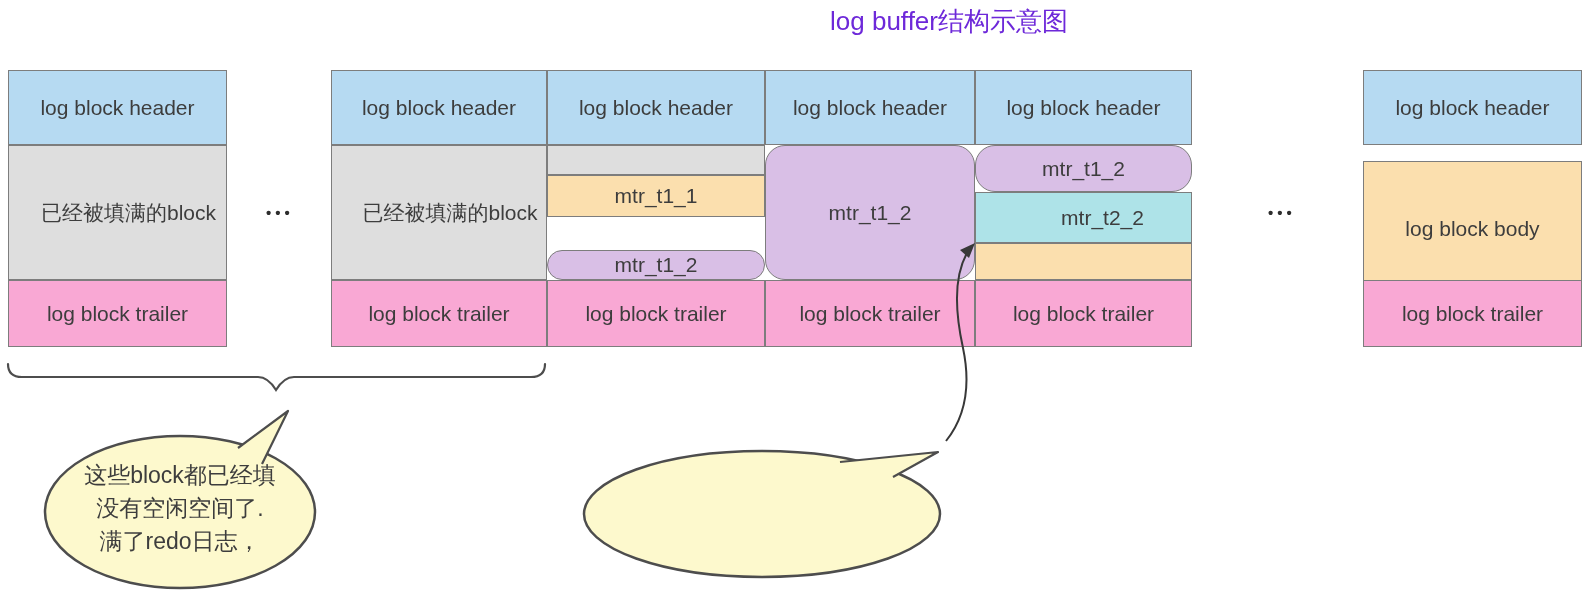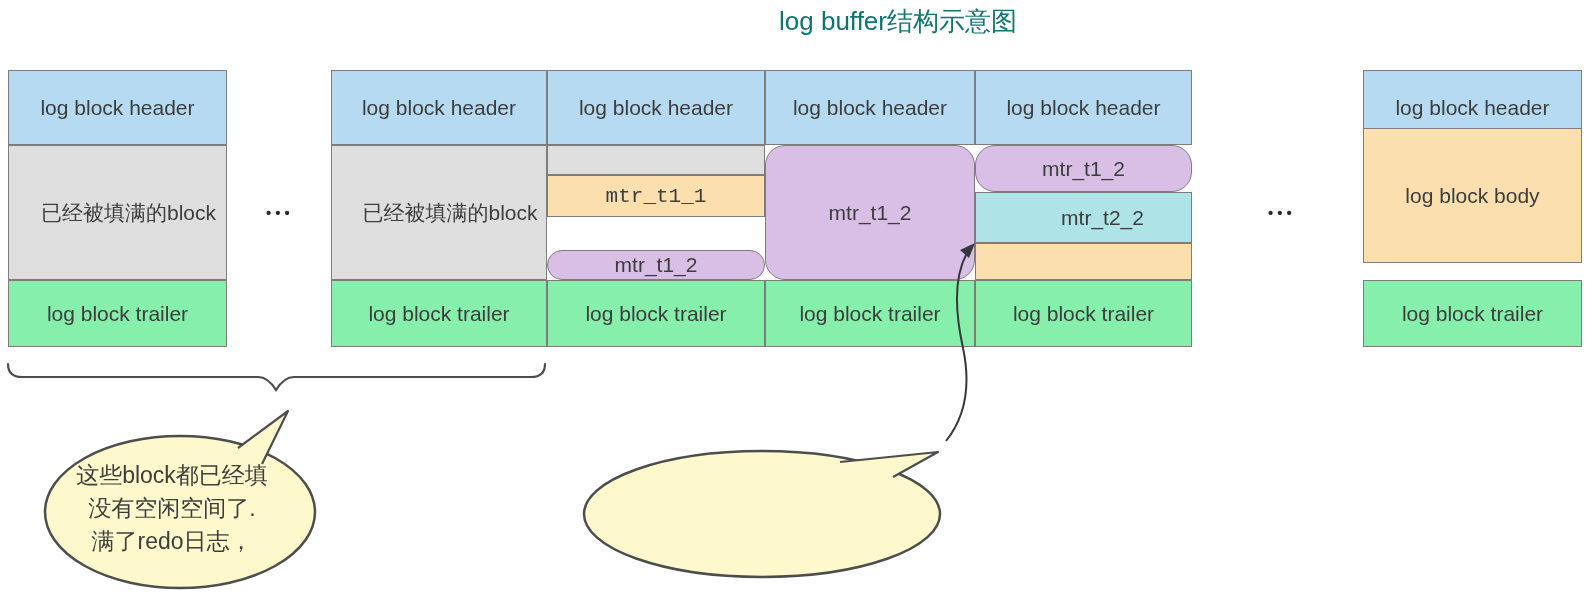--- a/index.html
+++ b/index.html
@@ -1,33 +1,33 @@
 <!DOCTYPE html>
 <html><head>
 <meta charset="utf-8">
 <style>
   html,body{margin:0;padding:0;background:#ffffff;}
   #canvas{
     position:relative;width:1592px;height:597px;background:#ffffff;overflow:hidden;
     font-family:"Liberation Sans","DejaVu Sans",sans-serif;color:#3d3d3d;
   }
   .title{
-    position:absolute;top:4px;left:898px;transform:translateX(-50%);
-    font-size:26px;color:#0f766e;white-space:nowrap;
+    position:absolute;top:4px;left:949px;transform:translateX(-50%);
+    font-size:26px;color:#6d28d9;white-space:nowrap;
   }
   .block{position:absolute;top:70px;height:299px;box-sizing:border-box;}
   .seg{
     position:absolute;left:0;right:0;box-sizing:border-box;
     border:1px solid #7d7d7d;
     display:flex;align-items:center;justify-content:center;
     font-size:21px;color:#3d3d3d;white-space:nowrap;overflow:hidden;
   }
   .c-header{background:#b6daf2;}
   .c-gray{background:#dedede;padding-left:22px;}
-  .c-green{background:#86efac;}
+  .c-green{background:#f9a8d4;}
   .c-orange{background:#fbdfae;}
   .c-pink{background:#f9ced6;}
   .c-purple{background:#d9bfe6;border-radius:20px;}
   .c-cyan{background:#aee3e8;padding-left:38px;}
   .ellipsis{
     position:absolute;transform:translate(-50%,-50%);
     font-size:15px;font-weight:bold;letter-spacing:4px;padding-left:4px;
     color:#2d2d2d;white-space:nowrap;
   }
   .overlay{position:absolute;left:0;top:0;pointer-events:none;}
@@ -54,21 +54,21 @@
 
   <div class="block" style="left:331px;width:216px;">
     <div class="seg c-header" style="top:0;height:75px;">log block header</div>
     <div class="seg c-gray" style="top:75px;height:135px;">已经被填满的block</div>
     <div class="seg c-green" style="top:210px;height:67px;">log block trailer</div>
   </div>
 
   <div class="block" style="left:547px;width:218px;">
     <div class="seg c-header" style="top:0;height:75px;">log block header</div>
     <div class="seg c-gray" style="top:75px;height:30px;"></div>
-    <div class="seg c-orange" style="top:105px;height:42px;font-family:Liberation Mono, monospace;">mtr_t1_1</div>
+    <div class="seg c-orange" style="top:105px;height:42px;">mtr_t1_1</div>
     <div class="seg c-purple" style="top:180px;height:30px;">mtr_t1_2</div>
     <div class="seg c-green" style="top:210px;height:67px;">log block trailer</div>
   </div>
 
   <div class="block" style="left:765px;width:210px;">
     <div class="seg c-header" style="top:0;height:75px;">log block header</div>
     <div class="seg c-purple" style="top:75px;height:135px;">mtr_t1_2</div>
     <div class="seg c-green" style="top:210px;height:67px;">log block trailer</div>
   </div>
 
@@ -77,37 +77,37 @@
     <div class="seg c-purple" style="top:75px;height:47px;">mtr_t1_2</div>
     <div class="seg c-cyan" style="top:122px;height:51px;">mtr_t2_2</div>
     <div class="seg c-orange" style="top:173px;height:37px;"></div>
     <div class="seg c-green" style="top:210px;height:67px;">log block trailer</div>
   </div>
 
   <div class="ellipsis" style="left:1280px;top:212px;">•••</div>
 
   <div class="block" style="left:1363px;width:219px;">
     <div class="seg c-header" style="top:0;height:75px;">log block header</div>
-    <div class="seg c-orange" style="top:58px;height:135px;">log block body</div>
+    <div class="seg c-orange" style="top:91px;height:135px;">log block body</div>
     <div class="seg c-green" style="top:210px;height:67px;">log block trailer</div>
   </div>
 
   <svg class="overlay" width="1592" height="597" viewBox="0 0 1592 597">
     <path d="M 8 364 Q 8 377 22 377 L 258 377 Q 268 377 276 390 Q 284 377 294 377 L 531 377 Q 545 377 545 364" fill="none" stroke="#4d4d4d" stroke-width="2.2" stroke-linecap="round"></path>
 
     <ellipse cx="180" cy="512" rx="135" ry="76" fill="#fdf9cd" stroke="#4d4d4d" stroke-width="2.5"></ellipse>
     <path d="M 238 448 L 288 411 L 262 464" fill="#fdf9cd" stroke="#4d4d4d" stroke-width="2.2" stroke-linejoin="round"></path>
 
     <ellipse cx="762" cy="514" rx="178" ry="63" fill="#fdf9cd" stroke="#4d4d4d" stroke-width="2.5"></ellipse>
     <path d="M 840 462 L 938 452 L 893 477" fill="#fdf9cd" stroke="#4d4d4d" stroke-width="2.2" stroke-linejoin="round"></path>
 
     <path d="M 946 441 C 966 416 971 386 963 348 C 956 316 953 278 967 253" fill="none" stroke="#383838" stroke-width="2"></path>
     <polygon points="975,243 969,258 960,250" fill="#383838"></polygon>
   </svg>
 
-  <div class="bubble-text" style="left:172px;top:459px;">
+  <div class="bubble-text" style="left:180px;top:459px;">
     <div>这些block都已经填</div>
     <div>没有空闲空间了.</div>
     <div>满了redo日志，</div>
   </div>
 
 
 </div>
 
 </body></html>

